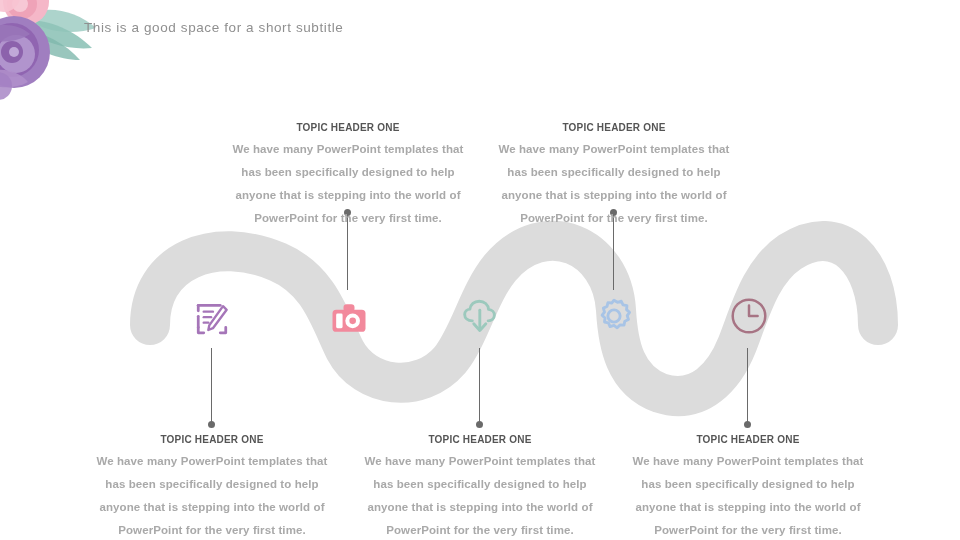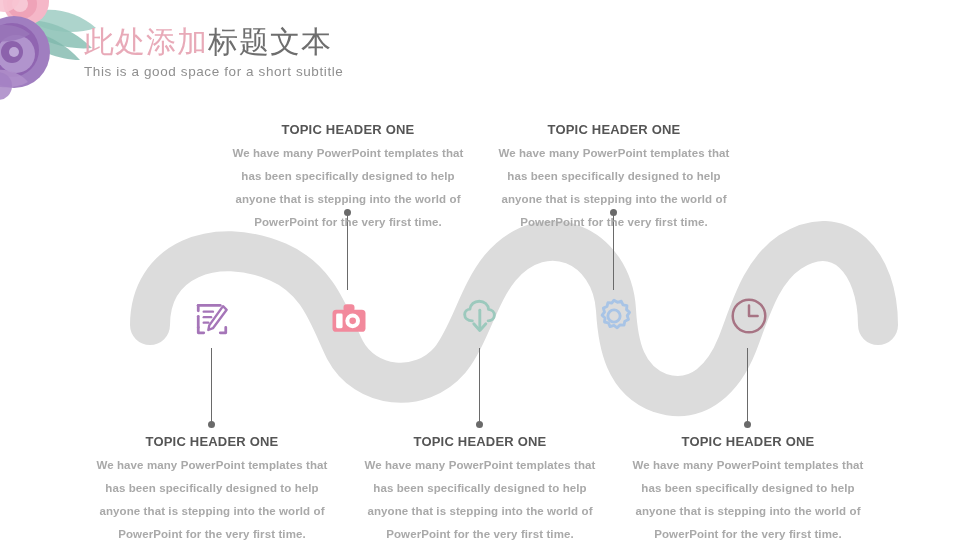--- a/index.html
+++ b/index.html
@@ -74,21 +74,21 @@
     justify-content: center;
   }
 
   
   .block {
     position: absolute;
     width: 240px;
     text-align: center;
   }
   .block .head {
-    font-size: 13px;
+    font-size: 10px;
     font-weight: 700;
     color: #555555;
     letter-spacing: 0.2px;
     margin-bottom: 5px;
   }
   .block .body {
     font-size: 11.5px;
     line-height: 23px;
     color: #a9a9a9;
     font-weight: 700;
@@ -115,21 +115,20 @@
     <circle cx="20" cy="60" r="27" fill="#8e63b0" opacity="0.92"></circle>
     <circle cx="24" cy="64" r="19" fill="#b194cd"></circle>
     <circle cx="20" cy="62" r="11" fill="#8c62ac"></circle>
     <circle cx="22" cy="62" r="5" fill="#c0a8d8"></circle>
     <path d="M-6 40 C8 32 26 34 38 44 C26 52 6 54 -6 48 Z" fill="#9a77ba" opacity="0.85"></path>
     <path d="M-8 84 C6 76 26 80 36 92 C22 100 2 98 -8 92 Z" fill="#b190cb" opacity="0.85"></path>
     <circle cx="6" cy="96" r="14" fill="#a27fc2" opacity="0.8"></circle>
   </svg>
 
   <div id="header">
-    <div id="title"><span class="pink">此处添加</span><span class="gray">标题文本</span></div>
     <div id="subtitle">This is a good space for a short subtitle</div>
   </div>
 
   <svg id="wave" viewBox="0 0 960 220">
     <path d="M150 125
              C150 60, 215 35, 278 62
              C320 80, 330 120, 345 150
              C365 188, 420 195, 450 160
              C470 135, 478 95, 500 68
              C545 15, 612 45, 616 110

